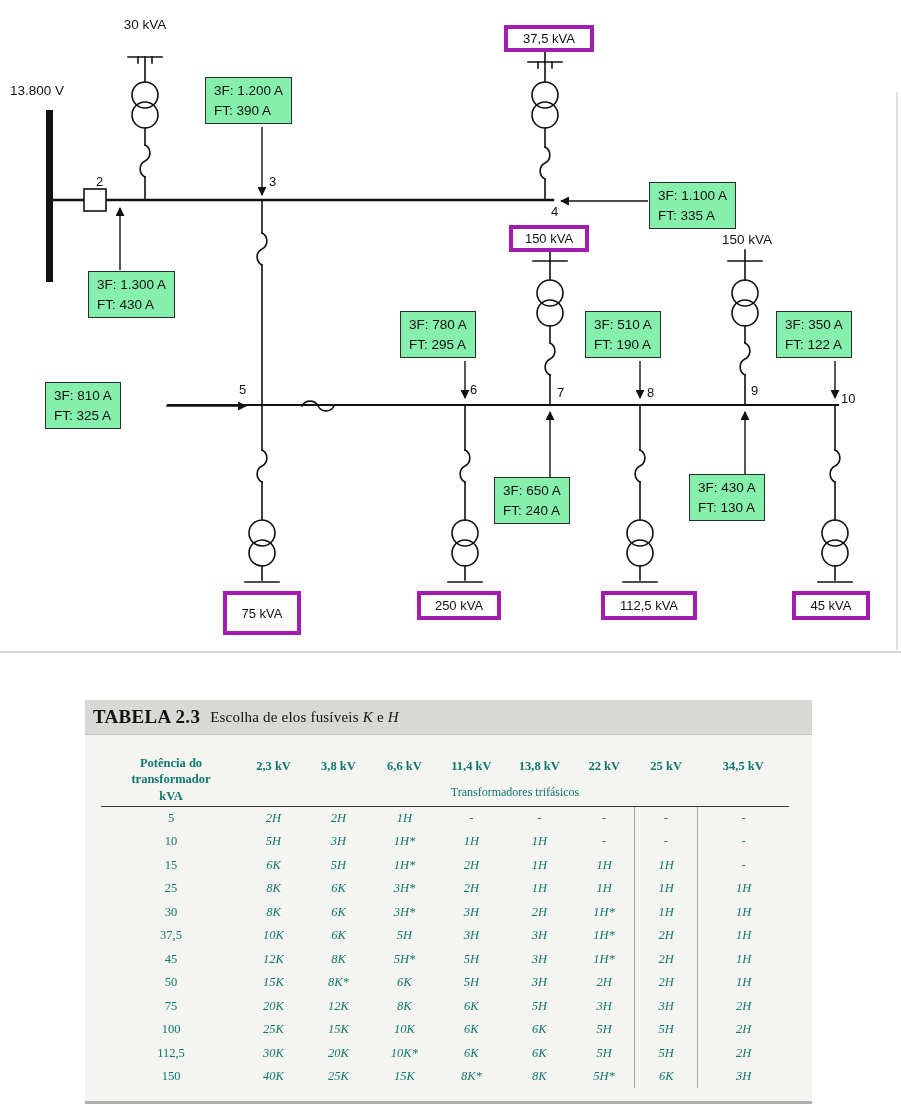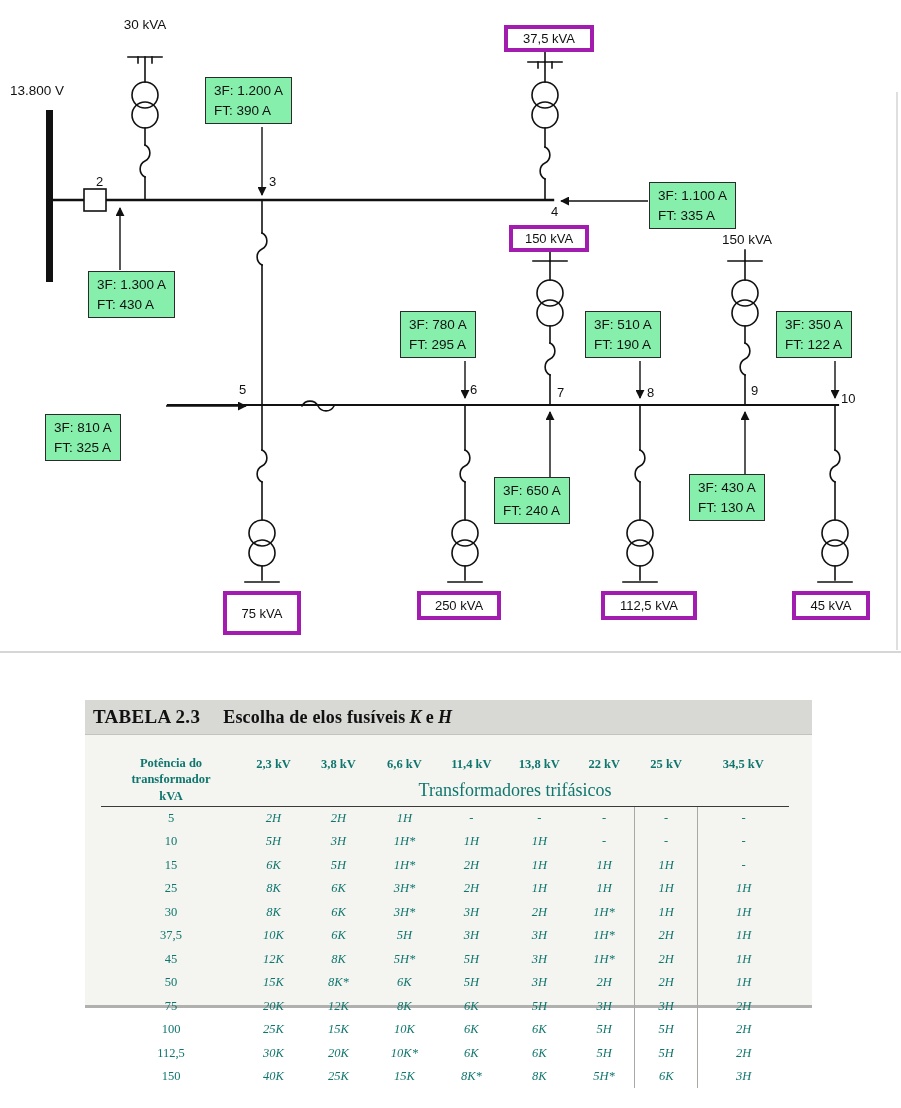--- a/index.html
+++ b/index.html
@@ -18,41 +18,41 @@
   }
   .kbox {
     position:absolute; background:#fff; border:4px solid #a21caf;
     font-size:13px; display:flex; align-items:center; justify-content:center;
     white-space:nowrap;
   }
   .plain-kva { position:absolute; font-size:13.5px; text-align:center; }
 
   
   .table-wrap {
-    position:absolute; left:85px; top:700px; width:727px; height:308px;
+    position:absolute; left:85px; top:700px; width:727px; height:404px;
     background:#f4f4f1; border-bottom:3px solid #b0b0ae;
     font-family:"Liberation Serif", serif;
   }
   .title-band {
     height:35px; background:#d8d8d5; display:flex; align-items:center;
     padding-left:8px; border-bottom:1px solid #c2c2bf;
   }
   .title-main { font-weight:bold; font-size:19px; letter-spacing:0.3px; }
-  .title-sub { font-size:18px; margin-left:23px; letter-spacing:0.2px;font-weight:bold; }
+  .title-sub { font-size:15px; margin-left:10px; letter-spacing:0.2px; }
   .title-sub > * + * { margin-left:4px; }
 
   table.fuse {
     border-collapse:collapse; margin:14px 0 0 16px; width:688px;
     font-size:12.5px; color:#0f766e; table-layout:fixed;
   }
   table.fuse th, table.fuse td { text-align:center; font-weight:normal; padding:2px 2px; }
   tr.colhead th { font-weight:bold; font-size:12.5px; vertical-align:middle; padding-top:6px; }
   th.c1 div { line-height:1.3; font-weight:bold; }
   th.group {
-    font-weight:bold; font-size:18px; padding:1px 0 5px 0;
+    font-weight:bold; font-size:12px; padding:1px 0 5px 0;
     border-bottom:1.5px solid #3a3a3a;
   }
   th.c1 { border-bottom:1.5px solid #3a3a3a; }
   tbody td { height:23.5px; }
   td.val { font-style:italic; }
   td.kva { font-style:normal; }
   tbody td.sep { border-left:1px solid #a8a8a6; }
 </style>
 </head>
 <body>
@@ -196,21 +196,21 @@
     <div>FT: 390 A</div>
   </div>
   <div class="fbox" style="left:88px; top:271px;">
     <div>3F: 1.300 A</div>
     <div>FT: 430 A</div>
   </div>
   <div class="fbox" style="left:649px; top:182px;">
     <div>3F: 1.100 A</div>
     <div>FT: 335 A</div>
   </div>
-  <div class="fbox" style="left:45px; top:382px;margin-top:32px;">
+  <div class="fbox" style="left:45px; top:382px;">
     <div>3F: 810 A</div>
     <div>FT: 325 A</div>
   </div>
   <div class="fbox" style="left:400px; top:311px;">
     <div>3F: 780 A</div>
     <div>FT: 295 A</div>
   </div>
   <div class="fbox" style="left:585px; top:311px;">
     <div>3F: 510 A</div>
     <div>FT: 190 A</div>

